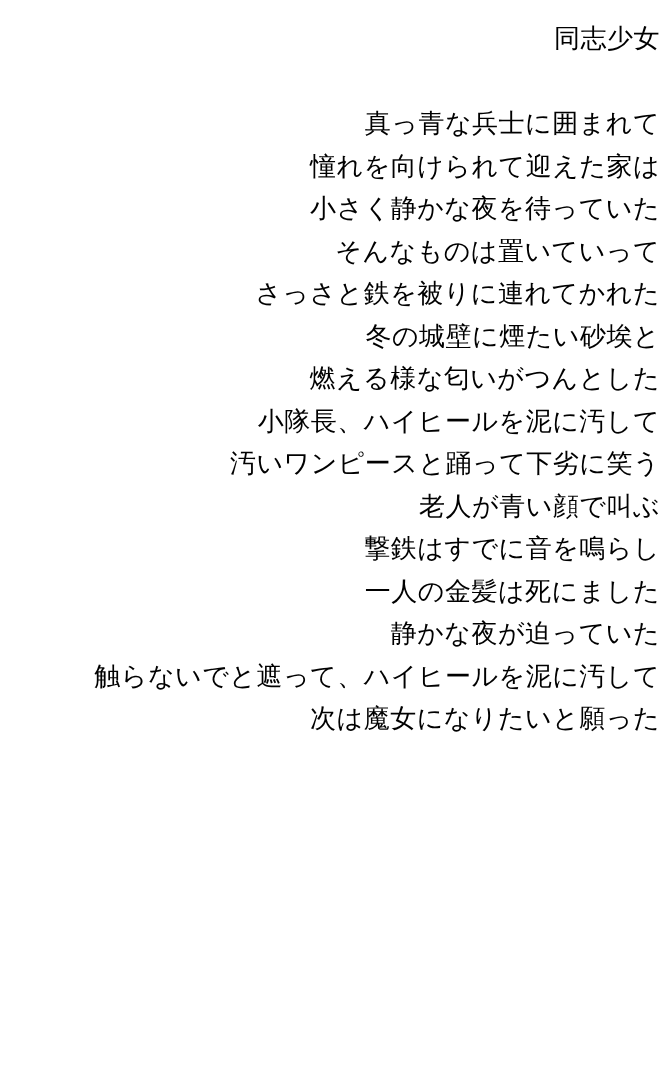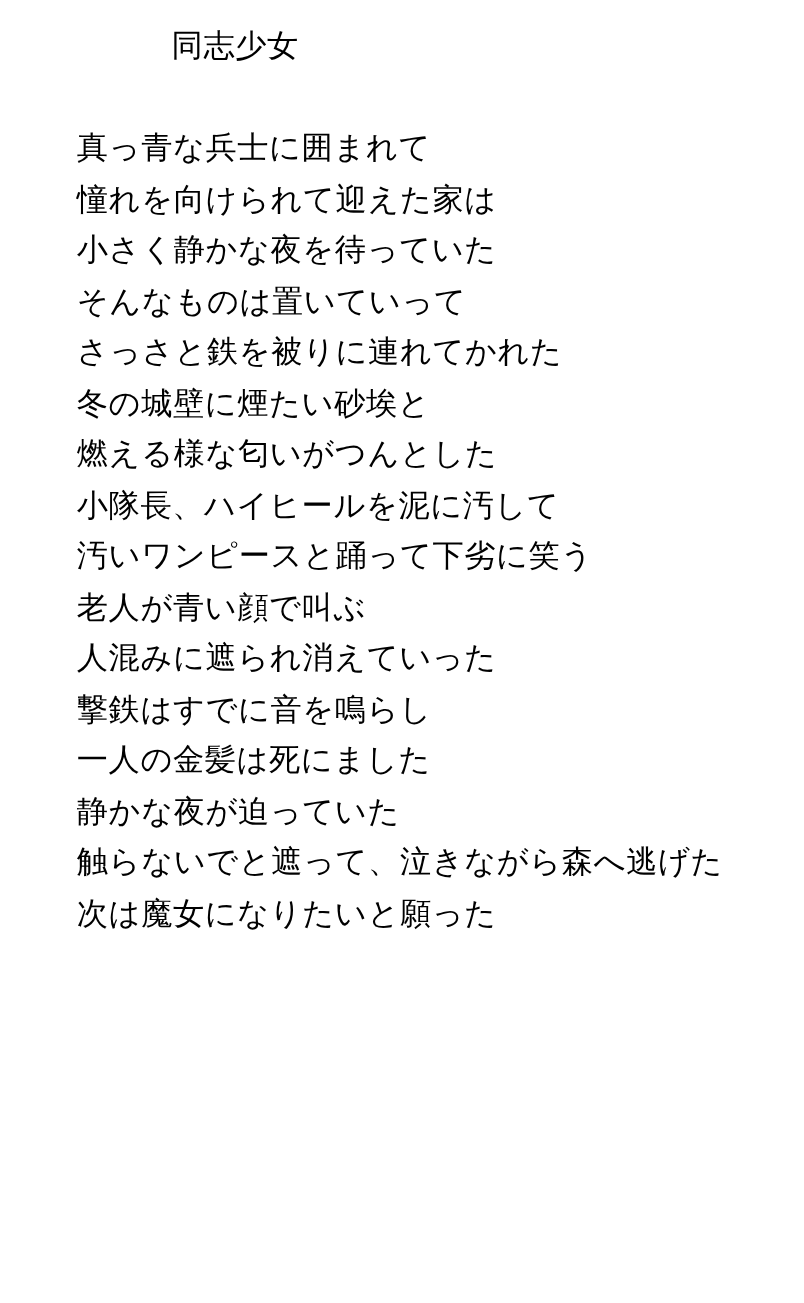--- a/index.html
+++ b/index.html
@@ -17,20 +17,21 @@
     overflow: hidden;
     font-family: "Liberation Sans", "DejaVu Sans", sans-serif;
     color: var(--fg);
   }
   .doc {
     padding: 17px 10px 0 64px;
     font-size: 26px;
     line-height: 42.5px;
     letter-spacing: 0.5px;
     white-space: nowrap;
+    text-align: right;
   }
   .doc p {
     margin: 0;
     padding: 0;
   }
   .doc-title {
     margin-left: 79px !important;
     margin-bottom: 42.5px !important; 
   }
 </style>
@@ -42,19 +43,18 @@
   <p>真っ青な兵士に囲まれて</p>
   <p>憧れを向けられて迎えた家は</p>
   <p>小さく静かな夜を待っていた</p>
   <p>そんなものは置いていって</p>
   <p>さっさと鉄を被りに連れてかれた</p>
   <p>冬の城壁に煙たい砂埃と</p>
   <p>燃える様な匂いがつんとした</p>
   <p>小隊長、ハイヒールを泥に汚して</p>
   <p>汚いワンピースと踊って下劣に笑う</p>
   <p>老人が青い顔で叫ぶ</p>
-  <p>人混みに遮られ消えていった</p>
   <p>撃鉄はすでに音を鳴らし</p>
   <p>一人の金髪は死にました</p>
   <p>静かな夜が迫っていた</p>
-  <p>触らないでと遮って、泣きながら森へ逃げた</p>
+  <p>触らないでと遮って、ハイヒールを泥に汚して</p>
   <p>次は魔女になりたいと願った</p>
 </div>
 
 </body></html>

